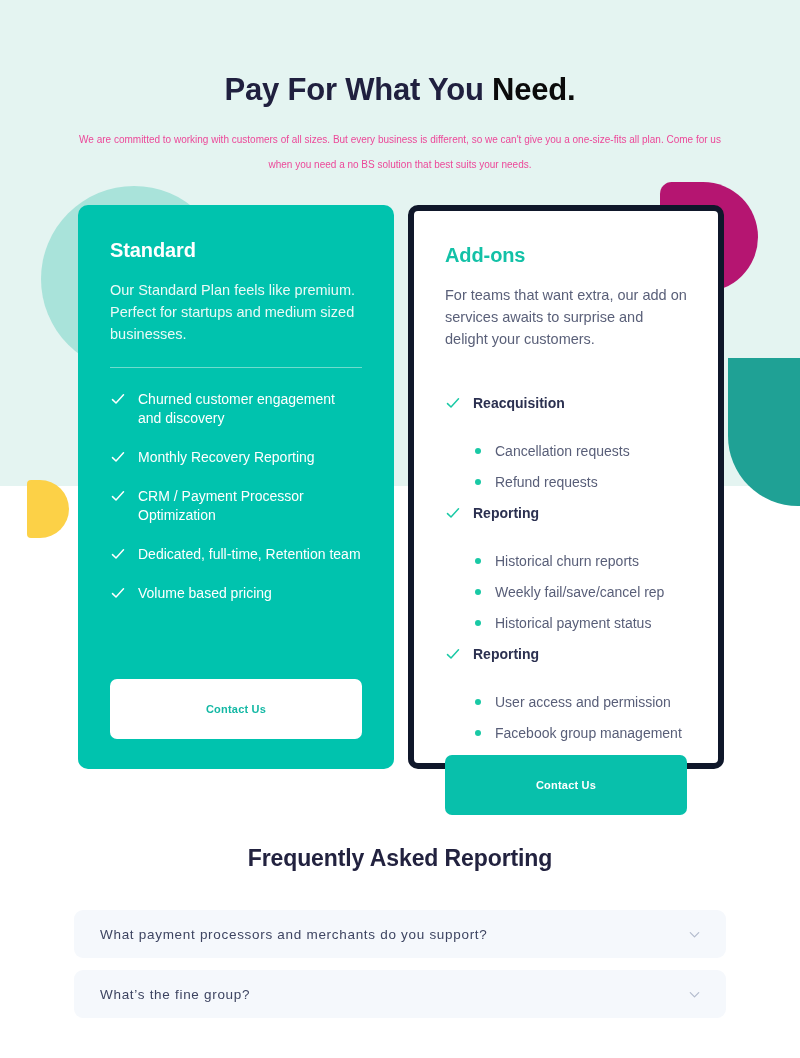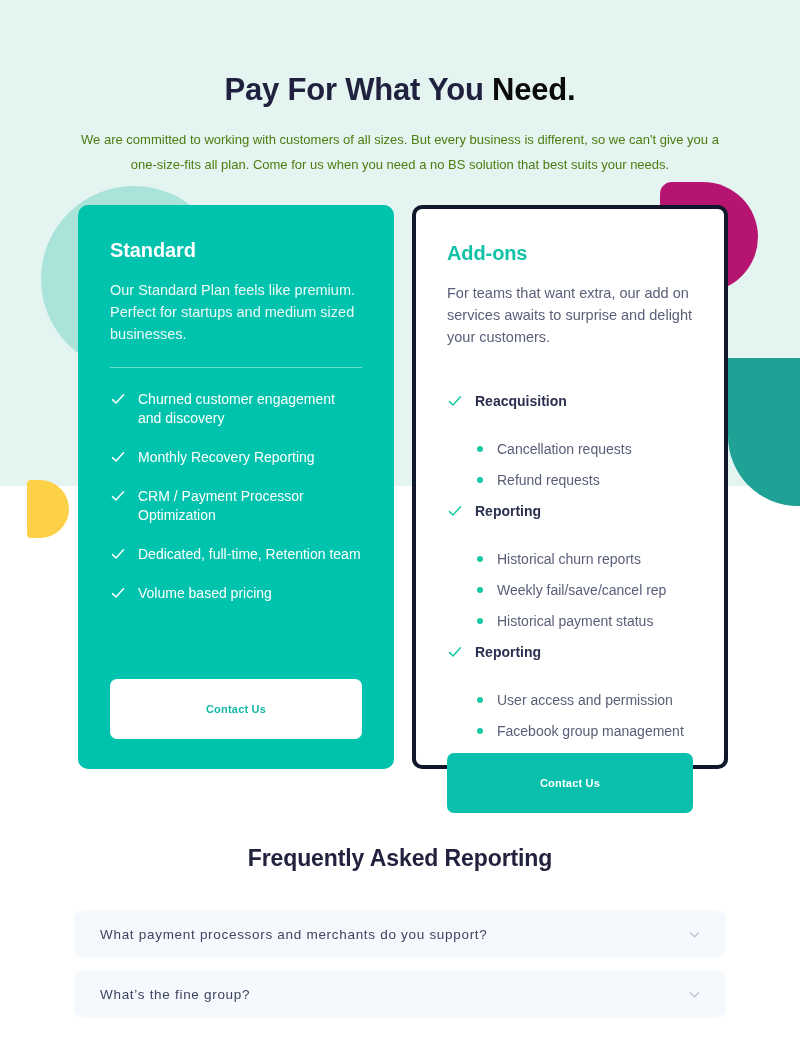--- a/index.html
+++ b/index.html
@@ -78,53 +78,53 @@
     letter-spacing: -0.2px;
     color: #20203f;
   }
   .page-title .accent {
     color: #0b0b0b;
   }
   .page-subtitle {
     margin: 0;
     padding-top: 19px;
     text-align: center;
-    font-size: 13px;
+    font-size: 10px;
     line-height: 25px;
-    color: #4d7c0f;
+    color: #ec4899;
     width: 660px;
     margin-left: auto;
     margin-right: auto;
   }
 
   
   .cards {
     position: absolute;
     left: 78px; top: 205px;
     width: 652px; height: 564px;
     z-index: 4;
     display: flex;
-    gap: 18px;
   }
   .card {
     width: 316px;
     box-sizing: border-box;
     border-radius: 10px;
     position: relative;
     display: flex;
     flex-direction: column;
   }
   .card-standard {
     background: #00c3ae;
     padding: 34px 32px 0 32px;
   }
   .card-addons {
     background: #ffffff;
-    border: 4px solid #0f172a;
+    border: 6px solid #0f172a;
     padding: 33px 31px 0 31px;
+    margin-left: 14px;
   }
   .card-title {
     margin: 0;
     font-size: 20px;
     font-weight: bold;
     letter-spacing: -0.1px;
   }
   .card-standard .card-title { color: #ffffff; }
   .card-addons .card-title { color: #13c1a7; }
 

